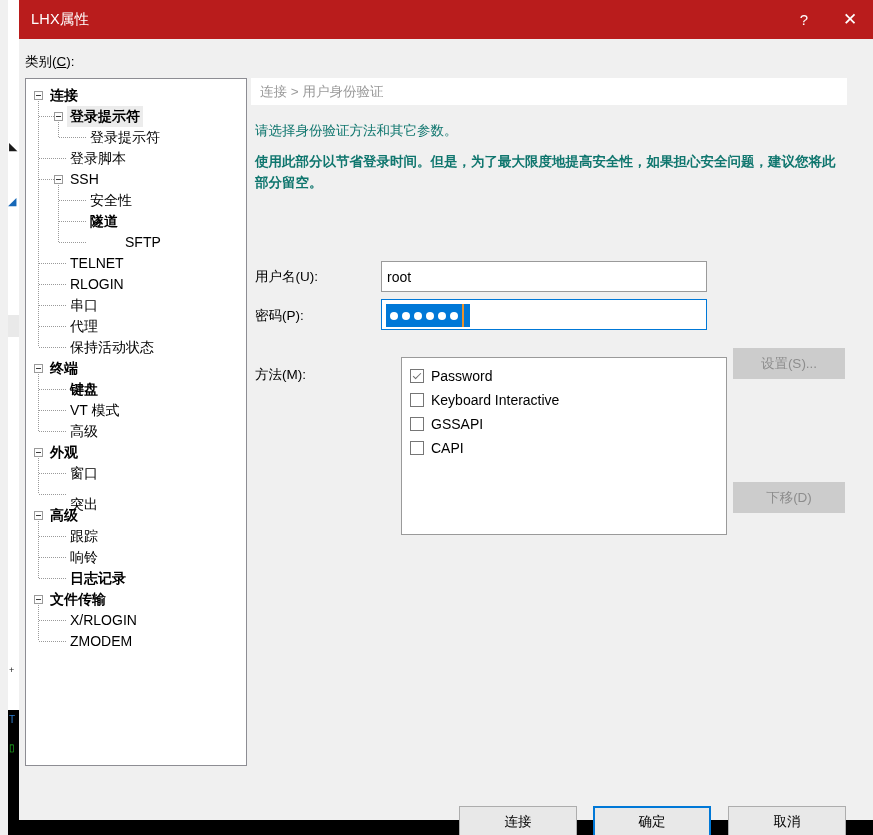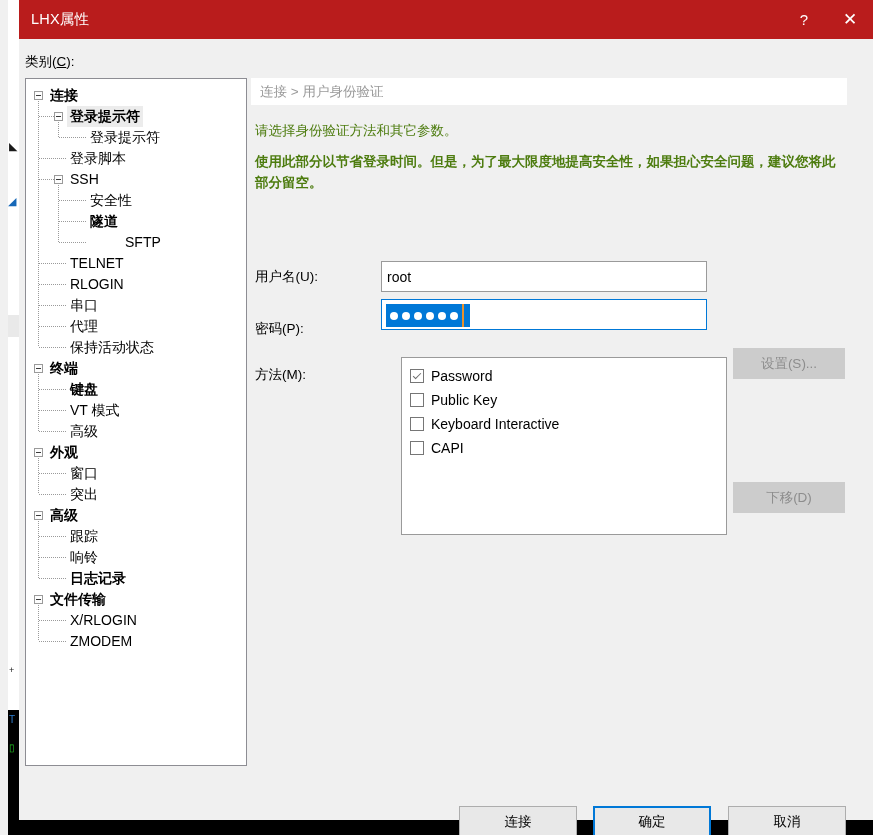--- a/index.html
+++ b/index.html
@@ -167,21 +167,21 @@
     font-size: 13.5px;
     display: flex;
     align-items: center;
     padding-left: 9px;
     box-sizing: border-box;
   }
   .desc {
     position: absolute;
     left: 236px;
     font-size: 13.5px;
-    color: #4d7c0f;
+    color: #0f766e;
     line-height: 21px;
     width: 592px;
   }
   #desc1 { top: 81px; }
   #desc2 { top: 112px; font-weight: bold; }
 
   .fldlabel {
     position: absolute;
     left: 236px;
     font-size: 13.5px;
@@ -198,21 +198,21 @@
     font-size: 14px;
     color: #000000;
     padding: 0 5px;
     line-height: 29px;
     font-family: "Liberation Sans", sans-serif;
     outline: none;
   }
   .textbox.focused { border: 1px solid #0078d7; }
   #user-label { top: 229px; }
   #user-input { top: 222px; }
-  #pass-label { top: 268px; margin-top: 13px; }
+  #pass-label { top: 268px; }
   #pass-box   { top: 260px; }
 
   
   #pass-sel {
     position: absolute;
     left: 4px;
     top: 4px;
     height: 23px;
     background: #0078d7;
     display: flex;
@@ -407,21 +407,21 @@
           <div class="tnode" style="position: absolute; left: 0px; right: 0px; top: 342px;">
             <span class="tlabel" style="left: 41px;">高级</span>
           </div>
           <div class="tnode bold" style="position: absolute; left: 0px; right: 0px; top: 363px;">
             <span class="toggle" style="left: 8px;"></span>
             <span class="tlabel" style="left: 21px;">外观</span>
           </div>
           <div class="tnode" style="position: absolute; left: 0px; right: 0px; top: 384px;">
             <span class="tlabel" style="left: 41px;">窗口</span>
           </div>
-          <div class="tnode" style="position: absolute; left: 0px; right: 0px; top: 405px;">
+          <div class="tnode" style="position: absolute; left: 0px; right: 0px; top: 415px;">
             <span class="tlabel" style="left: 41px;">突出</span>
           </div>
           <div class="tnode bold" style="position: absolute; left: 0px; right: 0px; top: 426px;">
             <span class="toggle" style="left: 8px;"></span>
             <span class="tlabel" style="left: 21px;">高级</span>
           </div>
           <div class="tnode" style="position: absolute; left: 0px; right: 0px; top: 447px;">
             <span class="tlabel" style="left: 41px;">跟踪</span>
           </div>
           <div class="tnode" style="position: absolute; left: 0px; right: 0px; top: 468px;">
@@ -509,25 +509,25 @@
     </div>
 
     <div class="fldlabel" id="method-label">方法(M):</div>
     <div id="method-list">
         <div class="mrow">
           <span class="cbox checked"></span>
           <span>Password</span>
         </div>
         <div class="mrow">
           <span class="cbox"></span>
-          <span>Public Key</span>
+          <span>Keyboard Interactive</span>
         </div>
         <div class="mrow">
           <span class="cbox"></span>
-          <span>Keyboard Interactive</span>
+          <span>GSSAPI</span>
         </div>
         <div class="mrow">
           <span class="cbox"></span>
           <span>CAPI</span>
         </div>
       </div>
 
     <div class="sidebtn" id="btn-settings">设置(S)...</div>
     <div class="sidebtn" id="btn-down">下移(D)</div>
 

